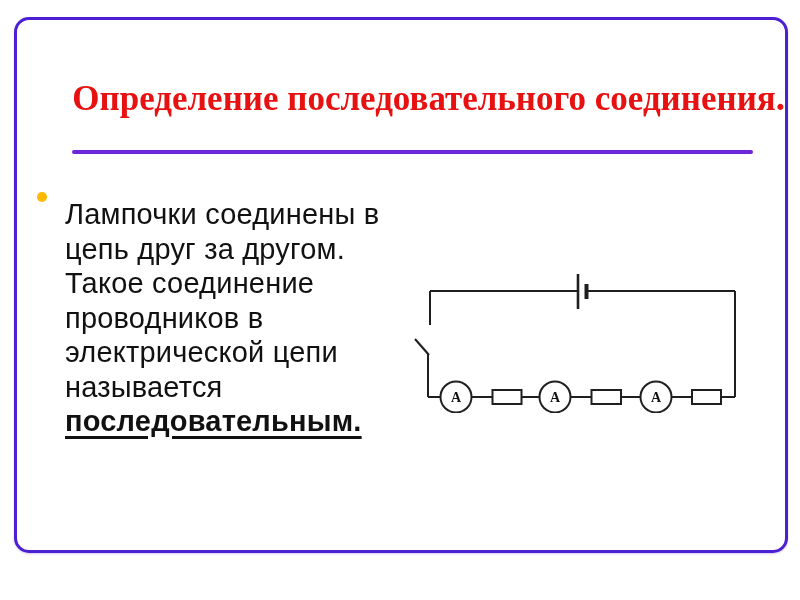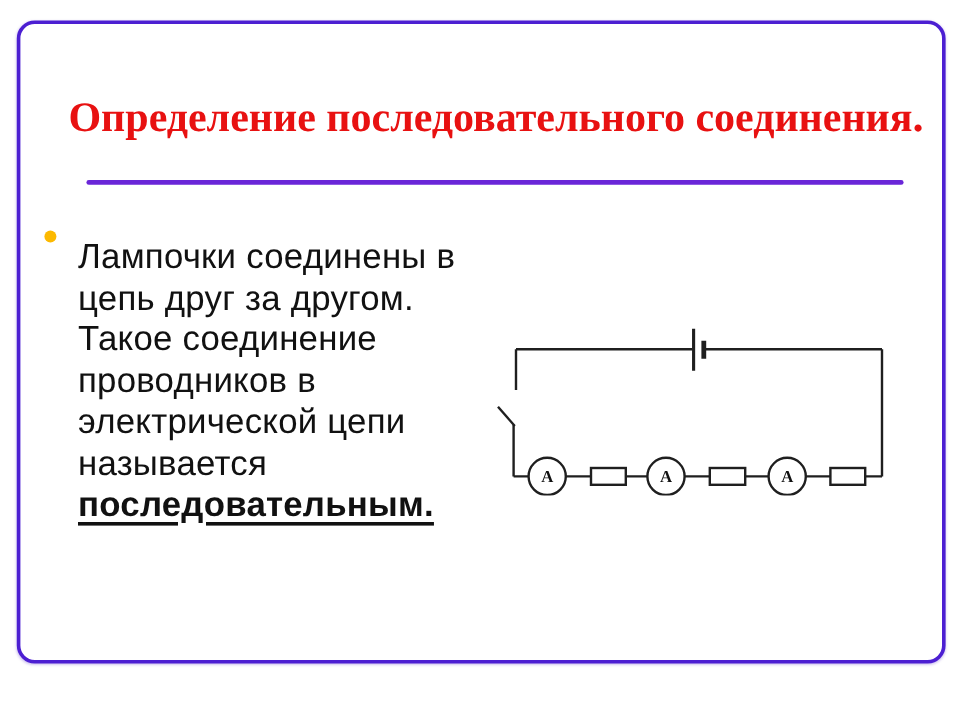--- a/index.html
+++ b/index.html
@@ -24,21 +24,21 @@
     border: 3px solid #4c1fd2;
     border-radius: 15px;
     box-shadow: 0 1px 2px rgba(80, 40, 200, 0.25);
   }
   .slide-title {
     position: absolute;
     left: 0;
     right: 0;
     top: 34px;
     padding-left: 40px;
-    text-align: left;
+    text-align: right;
     font-family: "Liberation Serif", serif;
     font-size: 35px;
     line-height: 1.15;
     color: #e81111;
     white-space: nowrap;
   }
   .title-period {
     font-weight: bold;
     font-size: 37px;
   }

